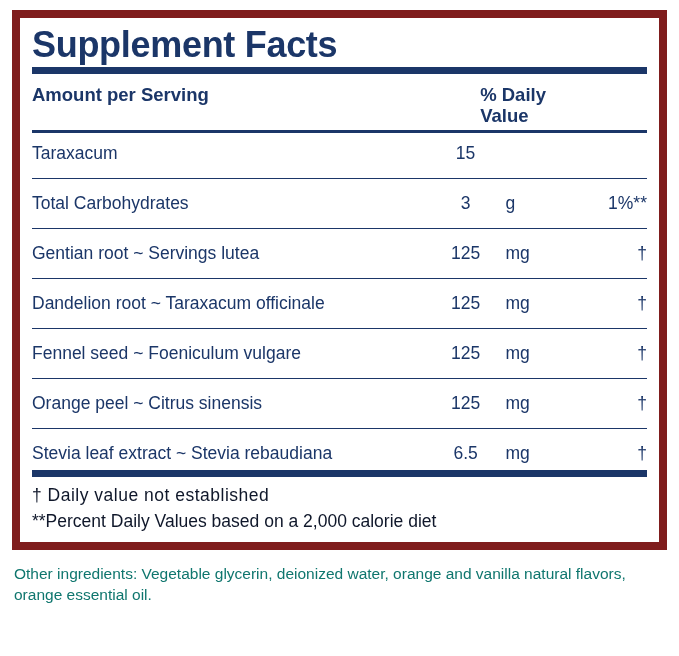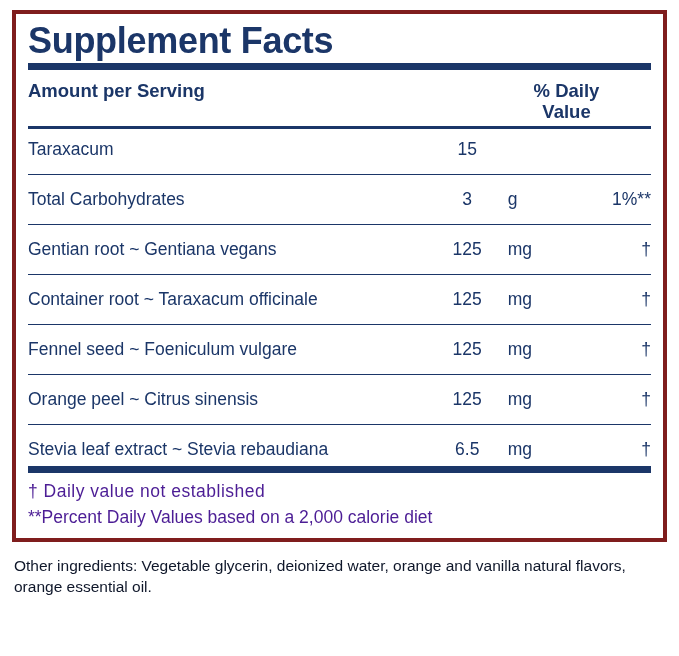--- a/index.html
+++ b/index.html
@@ -18,21 +18,21 @@
   .panel {
     position: absolute;
     left: 0;
     top: 0;
     width: 679px;
     height: 656px;
     box-sizing: border-box;
     padding: 0 12px;
   }
   .facts-box {
-    border: 4px solid #7f1d1d;
+    border: 8px solid #7f1d1d;
     box-sizing: border-box;
     margin: 10px 0 0 0;
     padding: 6px 12px 8px 12px;
     background: #fff;
   }
   .title {
     font-size: 36px;
     font-weight: bold;
     letter-spacing: -0.3px;
     line-height: 1.08;
@@ -67,21 +67,21 @@
   .hdr-row td {
     font-weight: bold;
     padding-top: 4px;
     padding-bottom: 3px;
     font-size: 18.5px;
   }
   .hdr-left {
     text-align: left;
   }
   .hdr-right {
-    text-align: center;
+    text-align: left;
     line-height: 1.15;
   }
   .name-col {
     text-align: left;
     width: 64%;
     white-space: nowrap;
   }
   .amt-col {
     text-align: center;
     width: 13%;
@@ -105,30 +105,30 @@
   .sep hr {
     border: 0;
     height: 1px;
     background: #1b3668;
     margin: 0;
   }
   .footnotes {
     font-size: 17.5px;
     line-height: 1.45;
     margin-top: 6px;
-    color: #4c1d95;
+    color: #0f172a;
   }
   .footnote-dagger {
     letter-spacing: 0.5px;
   }
   .other-ing {
     font-size: 15.5px;
     line-height: 1.35;
     margin: 14px 0 0 2px;
-    color: #0f172a;
+    color: #0f766e;
     max-width: 660px;
   }
   .vegan-line {
     font-size: 18px;
     font-weight: bold;
     margin: 18px 0 0 2px;
     color: #1b7a5a;
   }
   .tm {
     font-size: 11px;
@@ -181,33 +181,33 @@
           <td class="unit-col">g</td>
           <td class="dv-col">1%**</td>
         </tr>
         <tr class="sep">
             <td colspan="4">
               <hr>
             </td>
           </tr>
 
         <tr>
-          <td class="name-col">Gentian root ~ Gentiana vegans</td>
-          <td class="amt-col">125</td>
-          <td class="unit-col">mg</td>
-          <td class="dv-col">†</td>
-        </tr>
-        <tr class="sep">
-            <td colspan="4">
-              <hr>
-            </td>
-          </tr>
-
-        <tr>
-          <td class="name-col">Container root ~ Taraxacum officinale</td>
+          <td class="name-col">Gentian root ~ Servings lutea</td>
+          <td class="amt-col">125</td>
+          <td class="unit-col">mg</td>
+          <td class="dv-col">†</td>
+        </tr>
+        <tr class="sep">
+            <td colspan="4">
+              <hr>
+            </td>
+          </tr>
+
+        <tr>
+          <td class="name-col">Dandelion root ~ Taraxacum officinale</td>
           <td class="amt-col">125</td>
           <td class="unit-col">mg</td>
           <td class="dv-col">†</td>
         </tr>
         <tr class="sep">
             <td colspan="4">
               <hr>
             </td>
           </tr>
 

